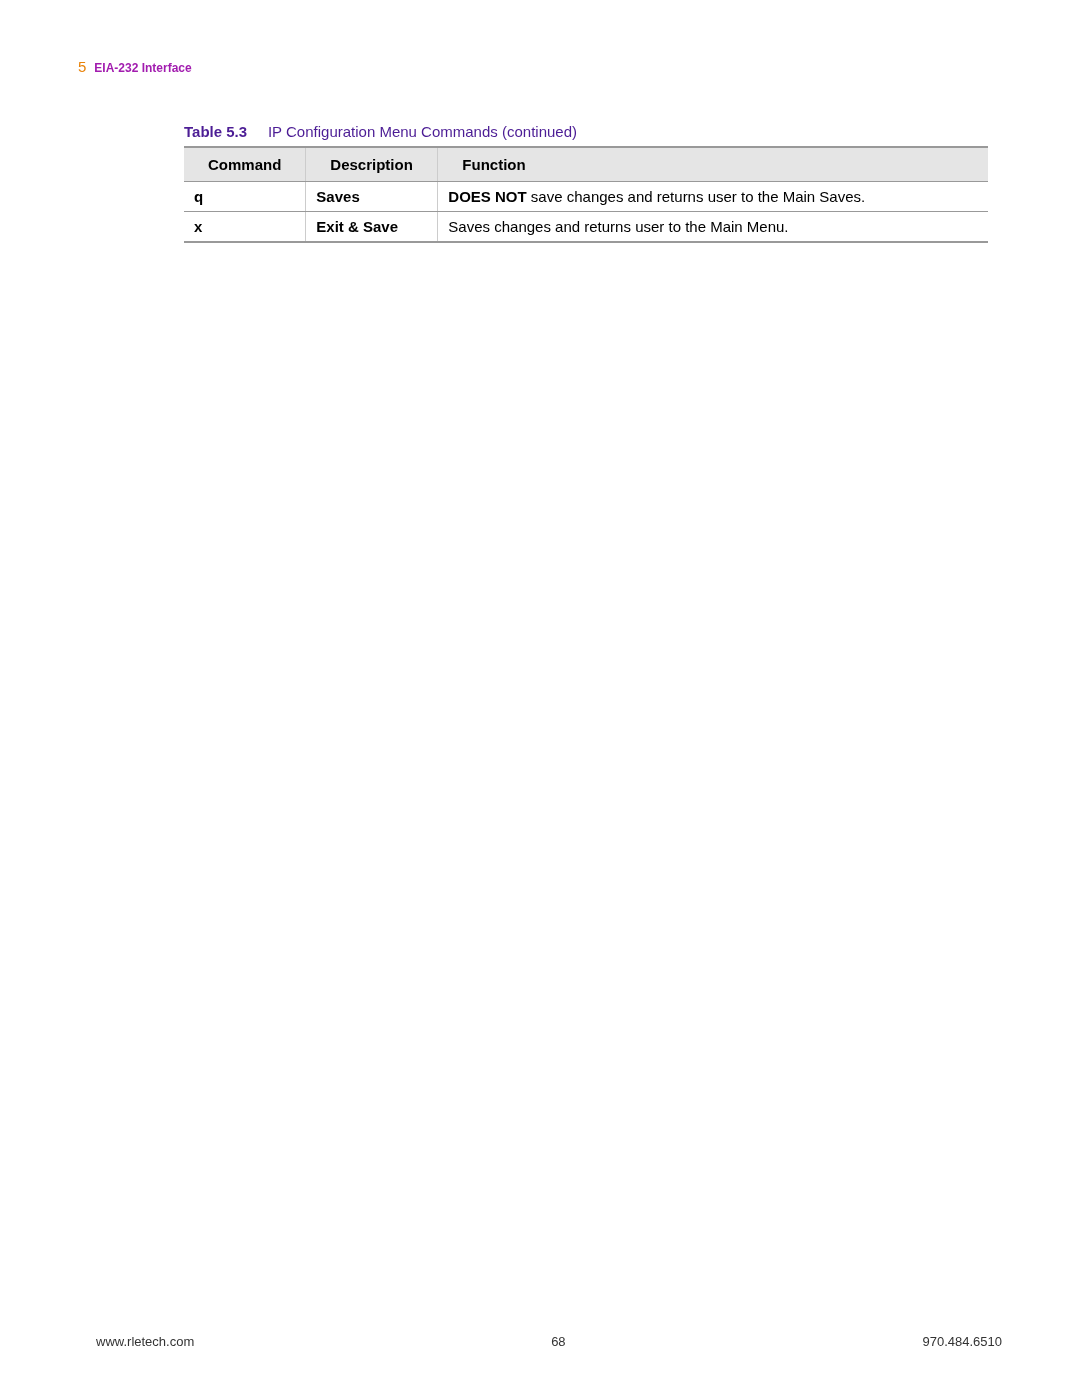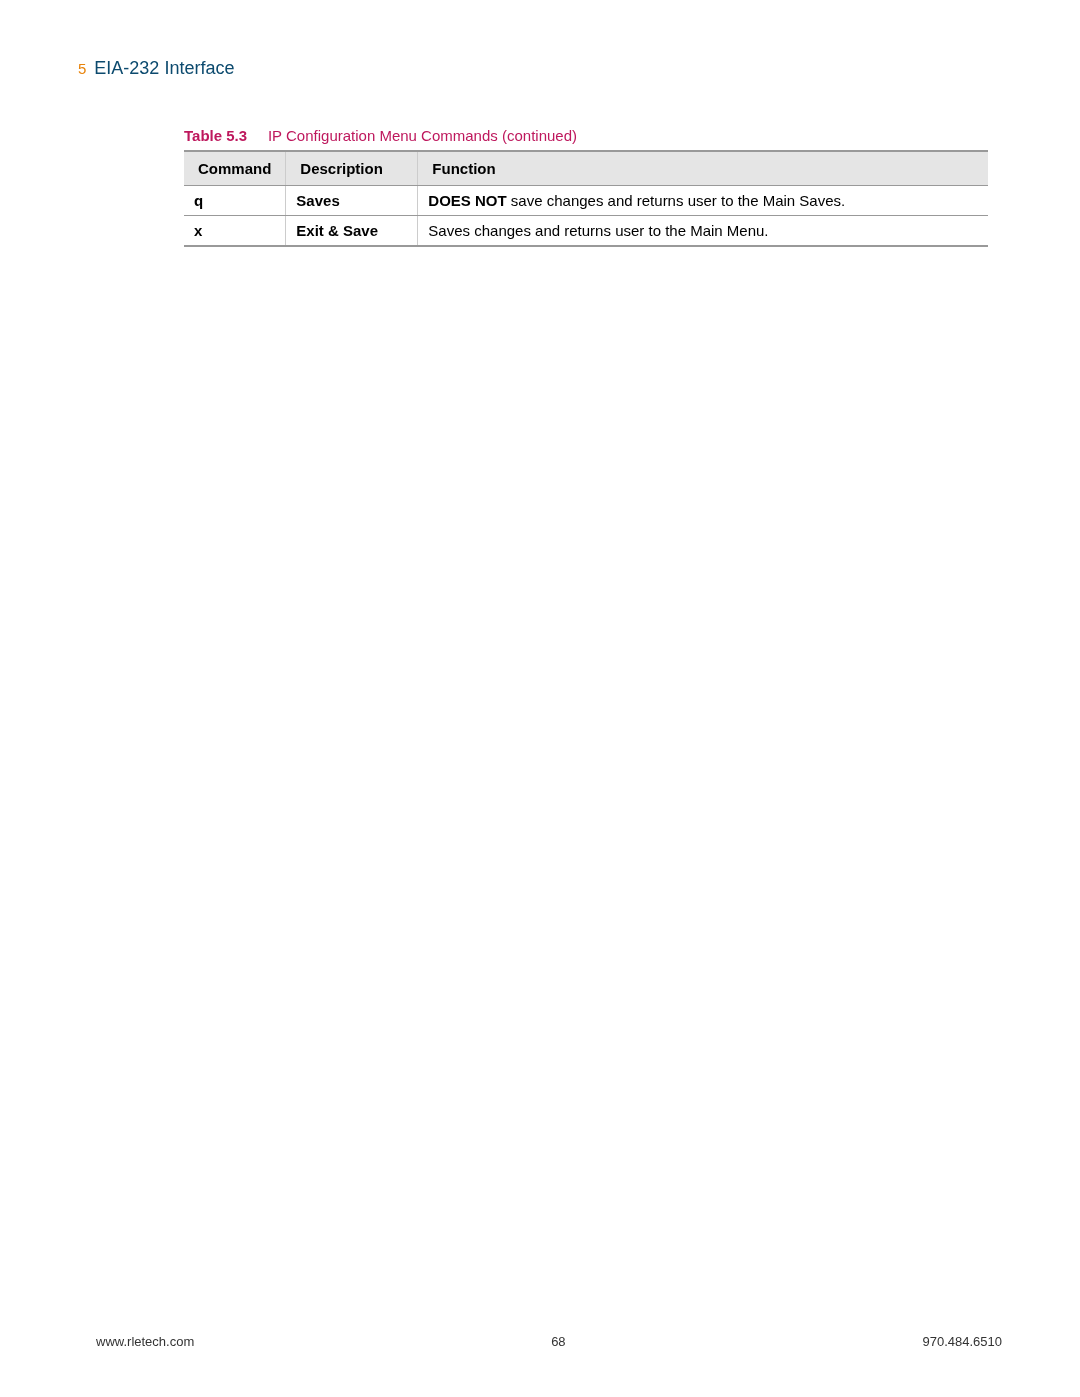--- a/index.html
+++ b/index.html
@@ -24,46 +24,46 @@
       align-items: baseline;
       gap: 8px;
       margin-bottom: 48px;
     }
     .chapter-number {
       color: #e8830a;
       font-size: 15px;
       font-weight: normal;
     }
     .chapter-title {
-      color: #0c4a6e;
-      font-size: 18px;
-      font-weight: normal;
+      color: #a21caf;
+      font-size: 12px;
+      font-weight: bold;
     }
     .table-caption {
       margin-left: 106px;
       margin-bottom: 6px;
       font-size: 15px;
-      color: #be185d;
+      color: #4c1d95;
     }
     .table-caption .bold {
       font-weight: bold;
     }
     .command-table {
       margin-left: 106px;
       width: 804px;
       border-collapse: collapse;
       border-top: 2px solid #999;
       border-bottom: 2px solid #999;
     }
     .command-table th {
       background-color: #e5e5e5;
       text-align: left;
       font-weight: bold;
       font-size: 15px;
-      padding: 8px 14px;
+      padding: 8px 24px;
       border-bottom: 1px solid #999;
       border-right: 1px solid #ccc;
       color: #000;
     }
     .command-table th:last-child {
       border-right: none;
     }
     .command-table td {
       padding: 6px 10px;
       font-size: 15px;

